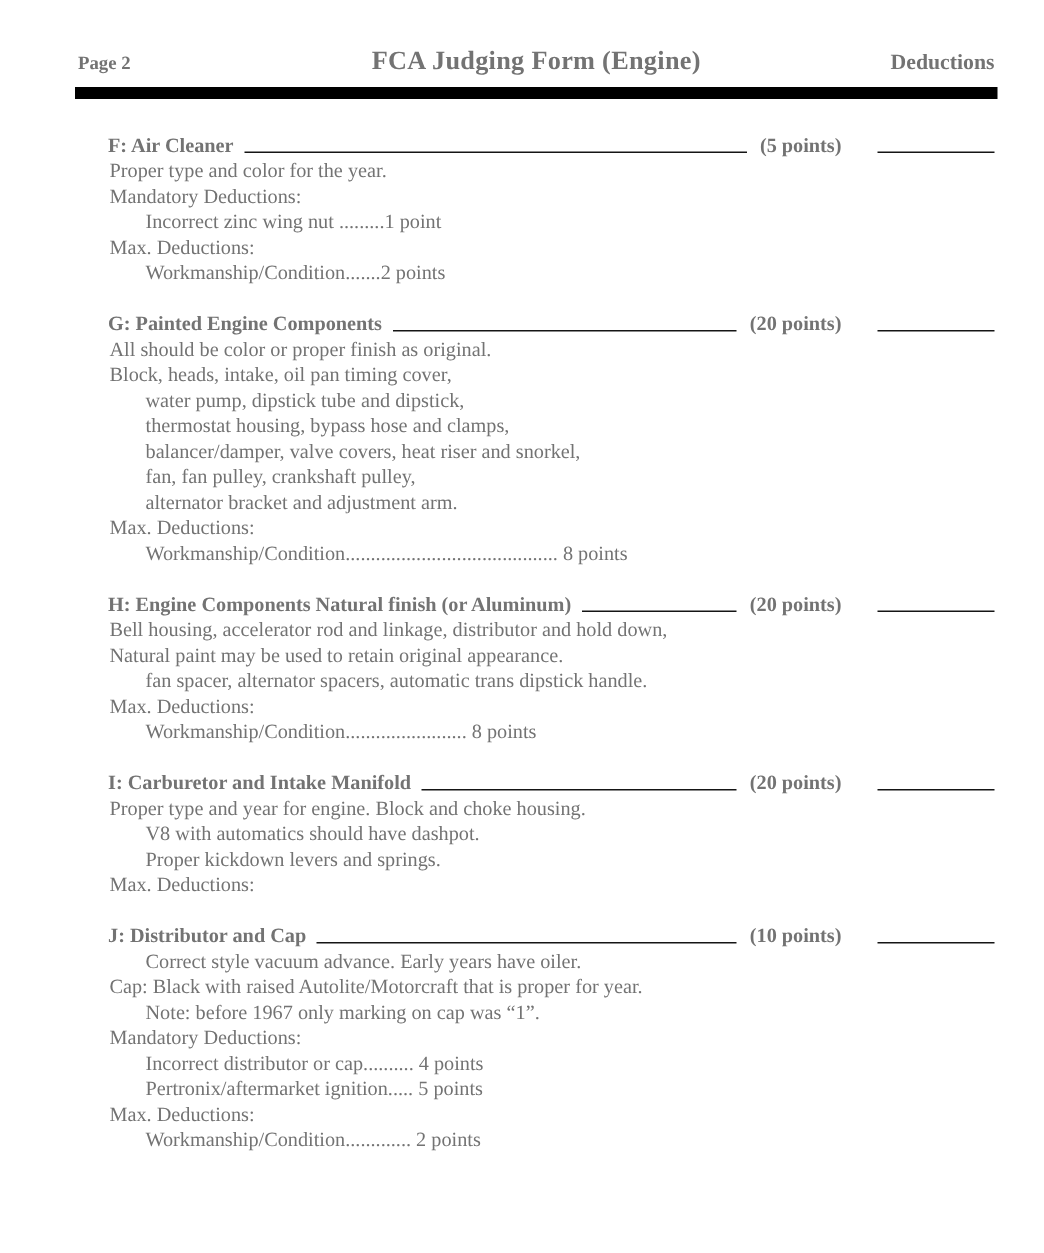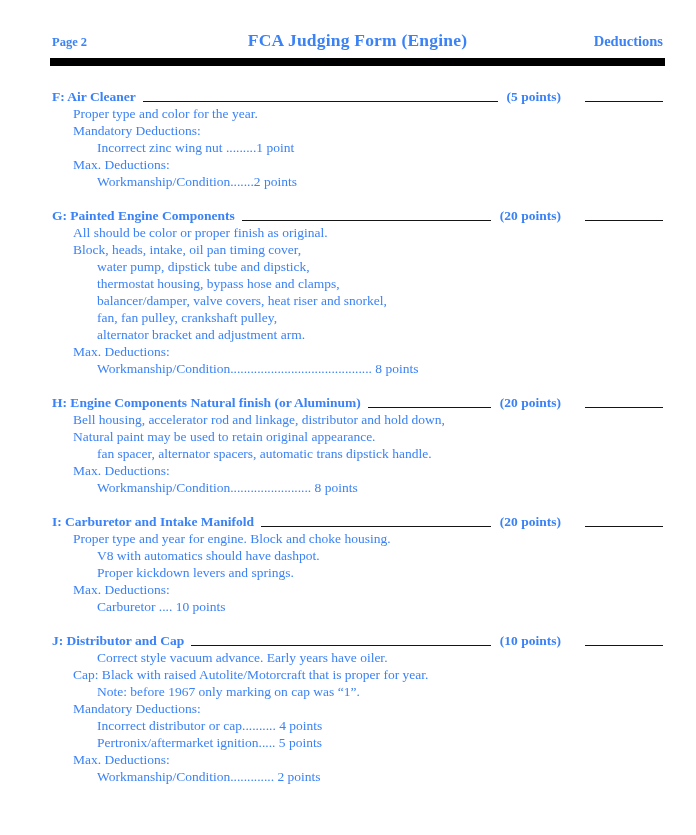--- a/index.html
+++ b/index.html
@@ -5,21 +5,21 @@
   html, body {
     margin: 0;
     padding: 0;
     background: #ffffff;
   }
   .page {
     position: relative;
     width: 696px;
     height: 835px;
     background: #ffffff;
-    color: #3b82f6;
+    color: #737373;
     font-family: "Liberation Serif", serif;
     box-sizing: border-box;
     padding: 30px 33px 0 52px;
     overflow: hidden;
     border-radius: 28px;
   }
   
   .header {
     display: grid;
     grid-template-columns: 1fr auto 1fr;
@@ -48,20 +48,21 @@
   }
   
   .section { margin-top: 17px; }
   .section.first { margin-top: 22px; }
   .sec-head {
     display: flex;
     align-items: baseline;
     height: 17px;
     line-height: 17px;
     white-space: nowrap;
+    margin-left: 20px;
   }
   .sec-title {
     font-size: 13.5px;
     font-weight: bold;
     flex: 0 0 auto;
   }
   .fill-line {
     flex: 1 1 auto;
     border-bottom: 1.4px solid #151515;
     align-self: flex-end;
@@ -152,21 +153,20 @@
     <div class="sec-head">
       <span class="sec-title">I: Carburetor and Intake Manifold</span>
       <span class="fill-line"></span>
       <span class="pts">(20 points)</span>
       <span class="score-line"></span>
     </div>
     <div class="line ind1">Proper type and year for engine. Block and choke housing.</div>
     <div class="line ind2">V8 with automatics should have dashpot.</div>
     <div class="line ind2">Proper kickdown levers and springs.</div>
     <div class="line ind1">Max. Deductions:</div>
-    <div class="line ind2">Carburetor .... 10 points</div>
   </div>
 
   <div class="section">
     <div class="sec-head">
       <span class="sec-title">J: Distributor and Cap</span>
       <span class="fill-line"></span>
       <span class="pts">(10 points)</span>
       <span class="score-line"></span>
     </div>
     <div class="line ind2">Correct style vacuum advance. Early years have oiler.</div>

